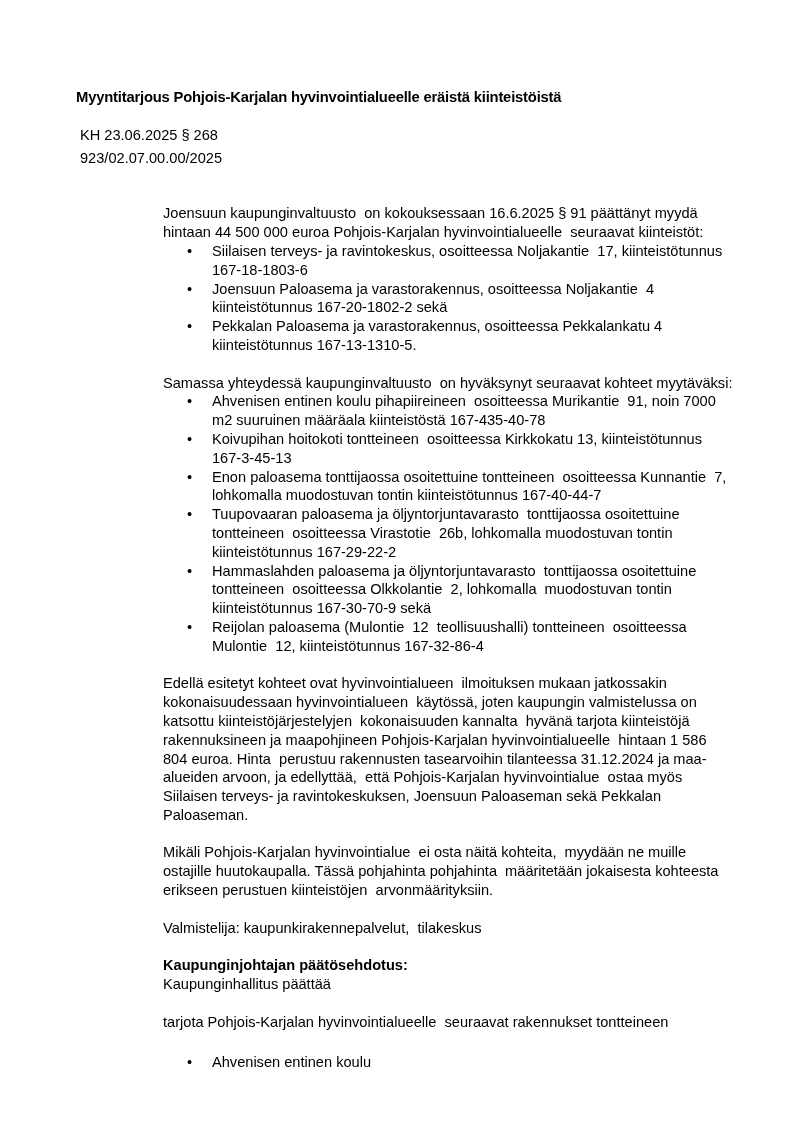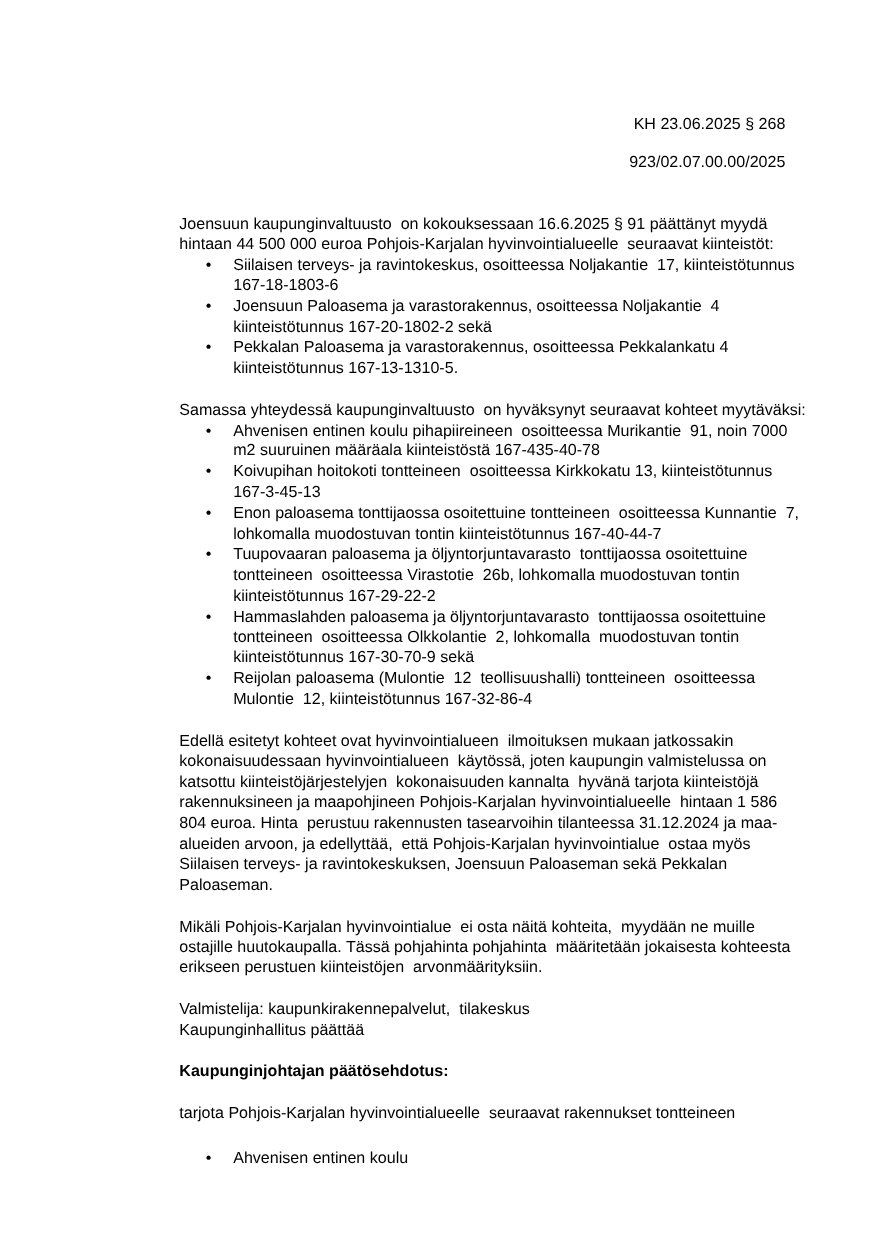--- a/index.html
+++ b/index.html
@@ -21,23 +21,22 @@
     padding: 88px 64px 0 76px;
   }
   .doc-title {
     font-size: 14.8px;
     font-weight: bold;
     margin: 0 0 19px 0;
     white-space: pre-wrap;
     letter-spacing: -0.2px;
   }
   .ref-line {
-    margin: 16px;
+    margin: 4px;
     white-space: pre-wrap;
-    text-align: right;
   }
   .body-indent {
     margin-left: 87px;
     width: 570px;
     margin-top: 37px;
   }
   .para {
     margin: 18.8px 0 0 0;
     white-space: pre-wrap;
   }
@@ -69,20 +68,21 @@
   .bullet-text {
     flex: 1 1 auto;
     white-space: pre-wrap;
   }
 </style>
 </head>
 <body>
 
 <div class="page">
 
+  <h1 class="doc-title">Myyntitarjous Pohjois-Karjalan hyvinvointialueelle eräistä kiinteistöistä</h1>
 
   <div>
     <p class="ref-line">KH 23.06.2025 § 268</p>
     <p class="ref-line">923/02.07.00.00/2025</p>
   </div>
 
   <div class="body-indent">
 
     <p class="para first">Joensuun kaupunginvaltuusto  on kokouksessaan 16.6.2025 § 91 päättänyt myydä hintaan 44 500 000 euroa Pohjois-Karjalan hyvinvointialueelle  seuraavat kiinteistöt:</p>
 
@@ -129,23 +129,23 @@
         <span class="bullet-text">Reijolan paloasema (Mulontie  12  teollisuushalli) tontteineen  osoitteessa Mulontie  12, kiinteistötunnus 167-32-86-4</span>
       </div>
     </div>
 
     <p class="para">Edellä esitetyt kohteet ovat hyvinvointialueen  ilmoituksen mukaan jatkossakin kokonaisuudessaan hyvinvointialueen  käytössä, joten kaupungin valmistelussa on katsottu kiinteistöjärjestelyjen  kokonaisuuden kannalta  hyvänä tarjota kiinteistöjä rakennuksineen ja maapohjineen Pohjois-Karjalan hyvinvointialueelle  hintaan 1 586 804 euroa. Hinta  perustuu rakennusten tasearvoihin tilanteessa 31.12.2024 ja maa-alueiden arvoon, ja edellyttää,  että Pohjois-Karjalan hyvinvointialue  ostaa myös Siilaisen terveys- ja ravintokeskuksen, Joensuun Paloaseman sekä Pekkalan Paloaseman.</p>
 
     <p class="para">Mikäli Pohjois-Karjalan hyvinvointialue  ei osta näitä kohteita,  myydään ne muille ostajille huutokaupalla. Tässä pohjahinta pohjahinta  määritetään jokaisesta kohteesta erikseen perustuen kiinteistöjen  arvonmäärityksiin.</p>
 
     <p class="para">Valmistelija: kaupunkirakennepalvelut,  tilakeskus</p>
 
+    <p class="para bold">Kaupunginjohtajan päätösehdotus:</p>
+
     <p class="para tight">Kaupunginhallitus päättää</p>
-
-    <p class="para bold">Kaupunginjohtajan päätösehdotus:</p>
 
     <p class="para">tarjota Pohjois-Karjalan hyvinvointialueelle  seuraavat rakennukset tontteineen</p>
 
     <div class="bullet-list spaced">
       <div class="bullet-item">
         <span class="bullet-marker">•</span>
         <span class="bullet-text">Ahvenisen entinen koulu</span>
       </div>
     </div>
 

